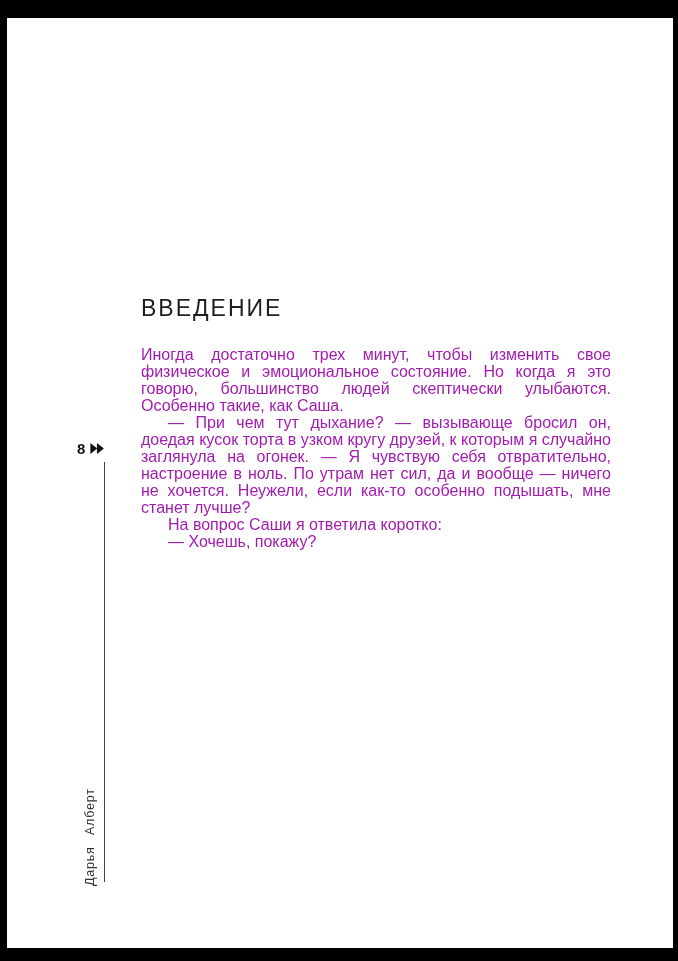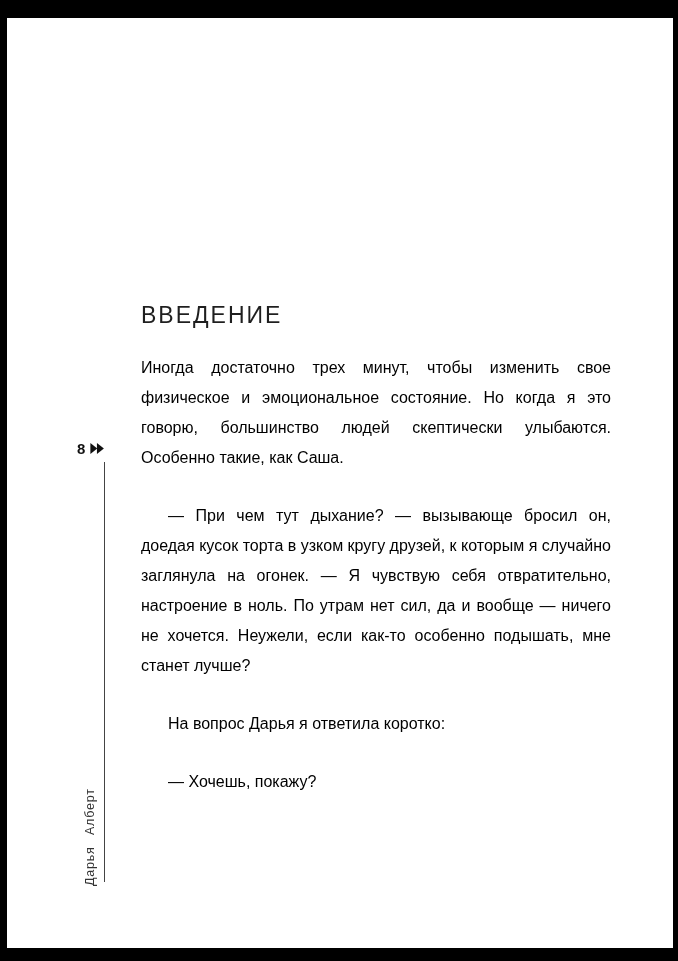--- a/index.html
+++ b/index.html
@@ -64,42 +64,41 @@
     color: #333333;
     letter-spacing: 0.8px;
     word-spacing: 7px;
     white-space: nowrap;
     line-height: 15px;
   }
   
   .text-col {
     position: absolute;
     left: 134px;
-    top: 283px;
+    top: 276px;
     width: 470px;
     color: #111111;
   }
   .heading {
     margin: 0 0 24px 0;
     font-size: 23px;
     font-weight: 400;
     letter-spacing: 2px;
     color: #1f1f1f;
     line-height: 28px;
   }
   .para {
     margin: 0;
     font-size: 16px;
-    line-height: 30px;
+    line-height: 17px;
     text-align: justify;
-    color: #000000;
+    color: #a21caf;
   }
   .para.indent {
     text-indent: 27px;
-    margin-top: 28px;
   }
 </style>
 </head>
 <body>
 
 <div class="frame">
   <div class="page">
 
     <div class="marker">
       <span class="pnum">8</span>
@@ -110,18 +109,18 @@
     </div>
 
     <div class="rule"></div>
 
     <div class="author">Дарья Алберт</div>
 
     <div class="text-col">
       <h1 class="heading">ВВЕДЕНИЕ</h1>
       <p class="para">Иногда достаточно трех минут, чтобы изменить свое физическое и эмоциональное состояние. Но когда я это говорю, большинство людей скептически улыбаются. Особенно такие, как Саша.</p>
       <p class="para indent">— При чем тут дыхание? — вызывающе бросил он, доедая кусок торта в узком кругу друзей, к которым я случайно заглянула на огонек. — Я чувствую себя отвратительно, настроение в ноль. По утрам нет сил, да и вообще — ничего не хочется. Неужели, если как-то особенно подышать, мне станет лучше?</p>
-      <p class="para indent">На вопрос Дарья я ответила коротко:</p>
+      <p class="para indent">На вопрос Саши я ответила коротко:</p>
       <p class="para indent">— Хочешь, покажу?</p>
     </div>
 
   </div>
 </div>
 
 </body></html>

